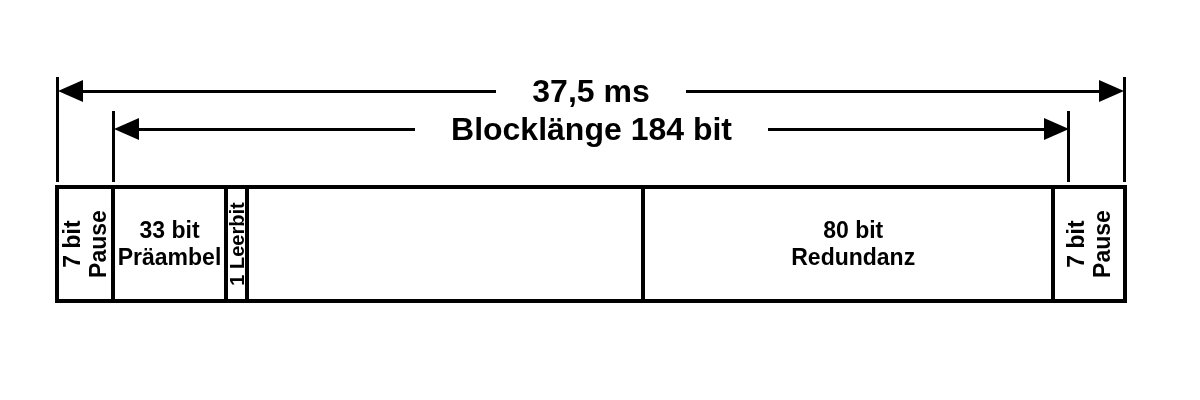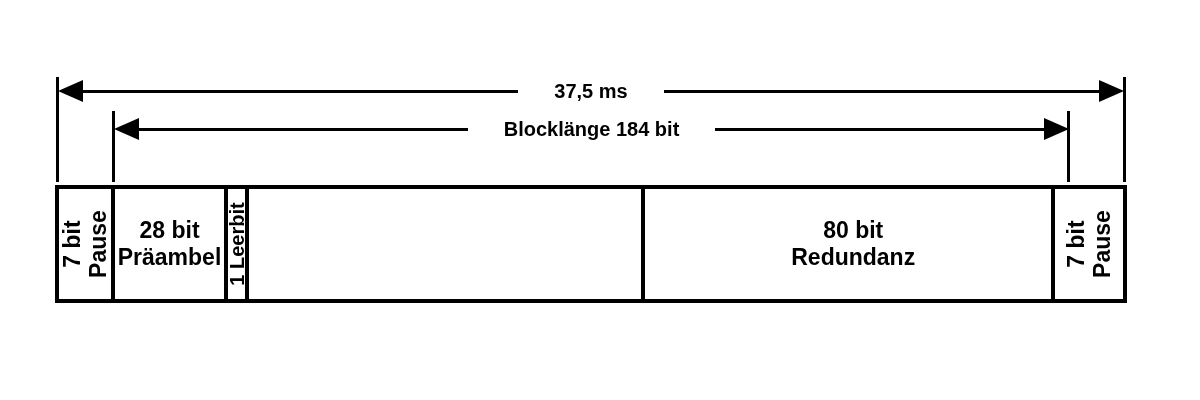--- a/index.html
+++ b/index.html
@@ -47,21 +47,21 @@
     width: 0;
     height: 0;
     border-top: 11px solid transparent;
     border-bottom: 11px solid transparent;
     flex: none;
   }
   .ah-left  { border-right: 25px solid #000000; }
   .ah-right { border-left: 25px solid #000000; }
   .dim-label {
     flex: none;
-    font-size: 20px;
+    font-size: 32px;
     line-height: 24px;
     padding: 0 36px;
     white-space: nowrap;
   }
 
   
   .bar {
     position: absolute;
     left: 55px;
     top: 185px;
@@ -136,21 +136,21 @@
 
     <div class="cell cell-pause-left">
       <div class="rot">
         <div>7 bit</div>
         <div>Pause</div>
       </div>
     </div>
 
     <div class="cell cell-praeambel">
       <div class="hlabel">
-        <div>28 bit</div>
+        <div>33 bit</div>
         <div>Präambel</div>
       </div>
     </div>
 
     <div class="cell cell-leerbit">
       <div class="rot rot-small">
         <div>1 Leerbit</div>
       </div>
     </div>
 

